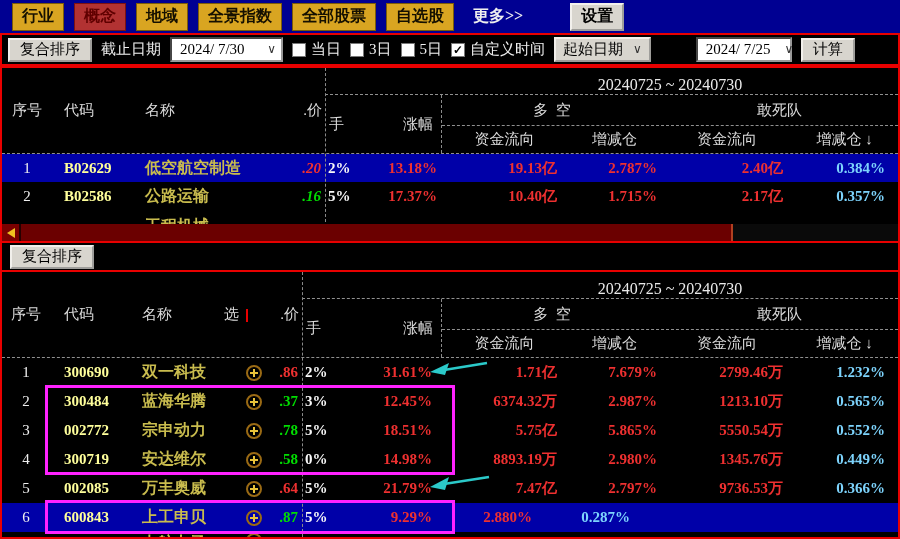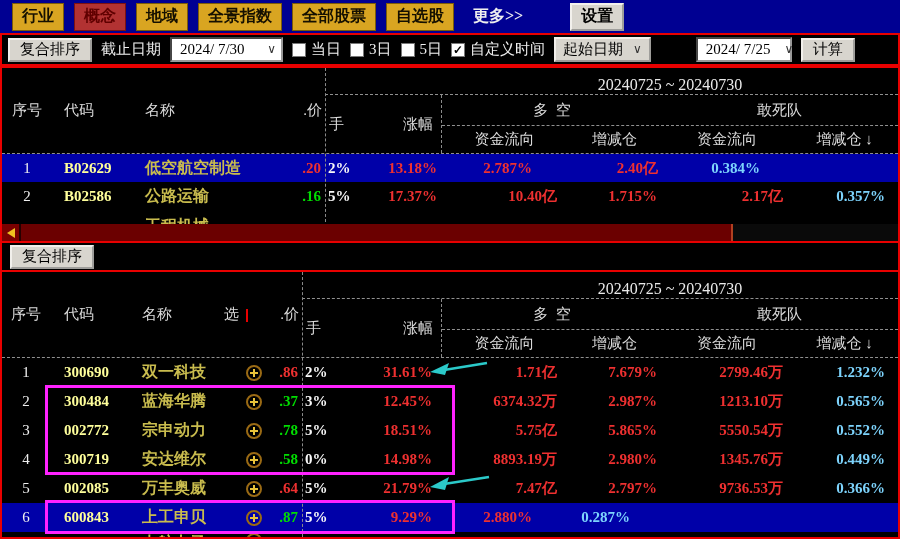--- a/index.html
+++ b/index.html
@@ -68,21 +68,21 @@
   .p1 .cseq { width:50px; } .p2 .cseq { width:48px; }
   .cseq { text-align:center; color:#F0F0F0; font-weight:normal; }
   .p1 .ccode { width:78px; padding-left:12px; } .p2 .ccode { width:72px; padding-left:14px; }
   .ccode { color:#FFFF9B; }
   .p1 .cname { width:157px; padding-left:15px; } .p2 .cname { width:118px; padding-left:20px; }
   .cname { color:#C9BC4E; font-size:16px; }
   .p2 .cadd { width:28px; display:flex; justify-content:center; }
   .addi { width:16px; height:16px; border:2px solid #9A6A14; border-radius:50%; position:relative; cursor:pointer; }
   .addi::before { content:""; position:absolute; left:2px; right:2px; top:50%; margin-top:-1px; height:2px; background:#E8C23A; }
   .addi::after  { content:""; position:absolute; top:2px; bottom:2px; left:50%; margin-left:-1px; width:2px; background:#E8C23A; }
-  .p1 .cprice { width:38px; } .p2 .cprice { width:34px; }
+  .p1 .cprice { width:38px;font-style:italic; } .p2 .cprice { width:34px; }
   .cprice { text-align:right; padding-right:4px; }
   .red { color:#EE3030; } .green { color:#00DD00; }
   .p1 .cturn { width:40px; } .p2 .cturn { width:45px; }
   .cturn { color:#F8F8F8; padding-left:3px; }
   .p1 .cchg { width:77px; padding-right:5px; } .p2 .cchg { width:95px; padding-right:10px; }
   .cchg { text-align:right; color:#EE3030; }
   .cf1 { width:125px; text-align:right; padding-right:10px; color:#EE3030; }
   .cp1 { width:95px;  text-align:right; padding-right:5px;  color:#EE3030; }
   .cf2 { width:130px; text-align:right; padding-right:9px;  color:#EE3030; }
   .cp2 { width:105px; text-align:right; padding-right:12px; color:#7dd3fc; }
@@ -184,20 +184,21 @@
       </div>
     </div>
 
     <div class="trow sel">
       <span class="c cseq">1</span>
       <span class="c ccode">B02629</span>
       <span class="c cname">低空航空制造</span>
       <span class="c cprice red">.20</span>
       <span class="c cturn">2%</span>
       <span class="c cchg">13.18%</span>
+      <span class="c cf1">19.13亿</span>
       <span class="c cp1">2.787%</span>
       <span class="c cf2">2.40亿</span>
       <span class="c cp2">0.384%</span>
     </div>
     <div class="trow">
       <span class="c cseq">2</span>
       <span class="c ccode">B02586</span>
       <span class="c cname">公路运输</span>
       <span class="c cprice green">.16</span>
       <span class="c cturn">5%</span>

